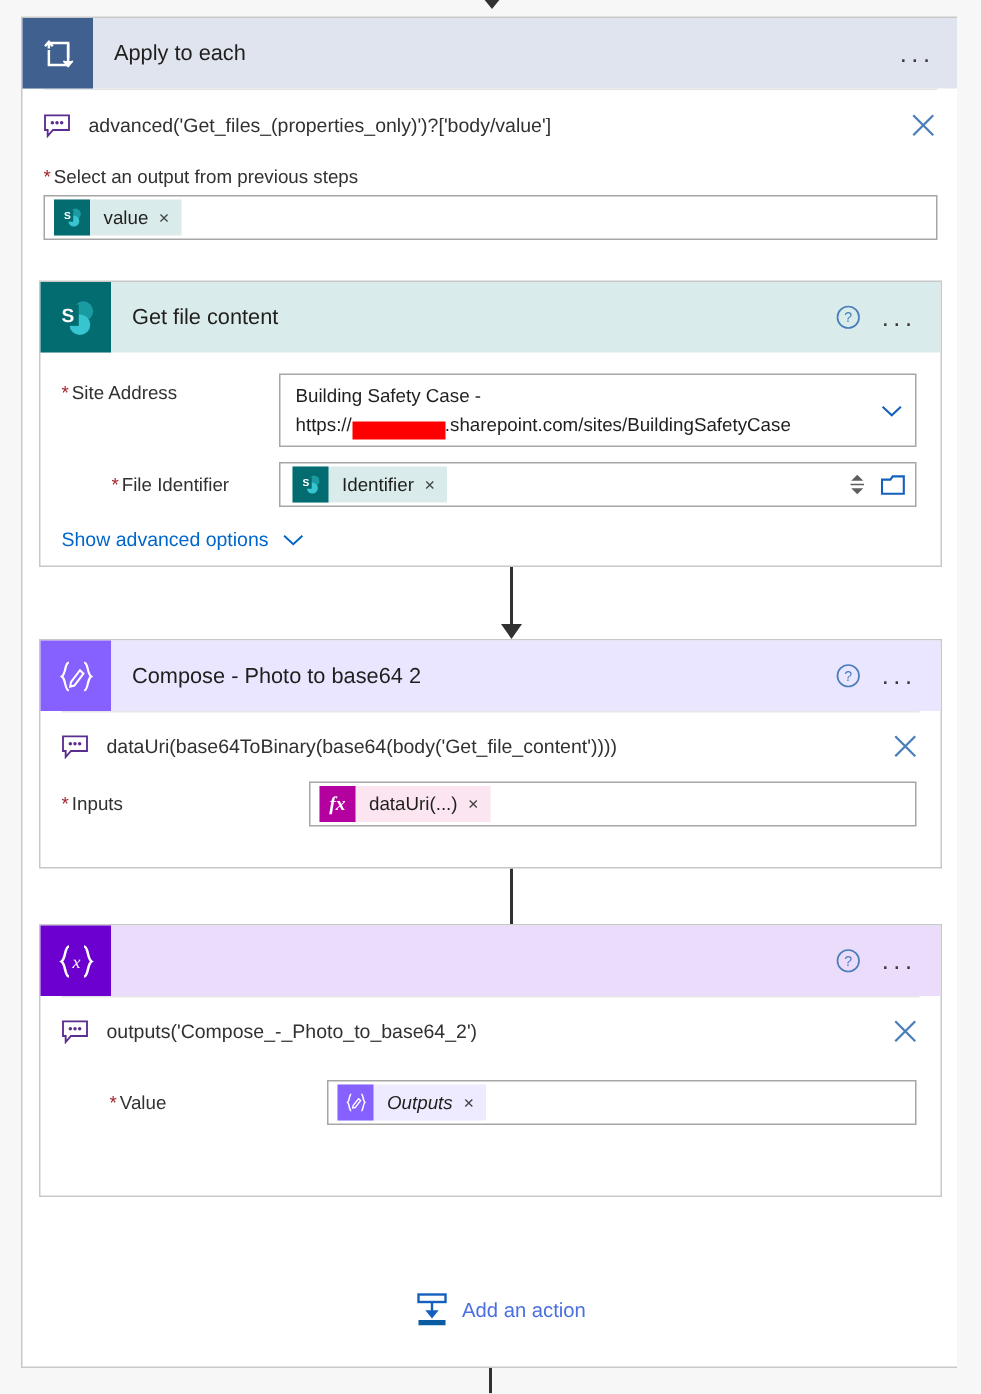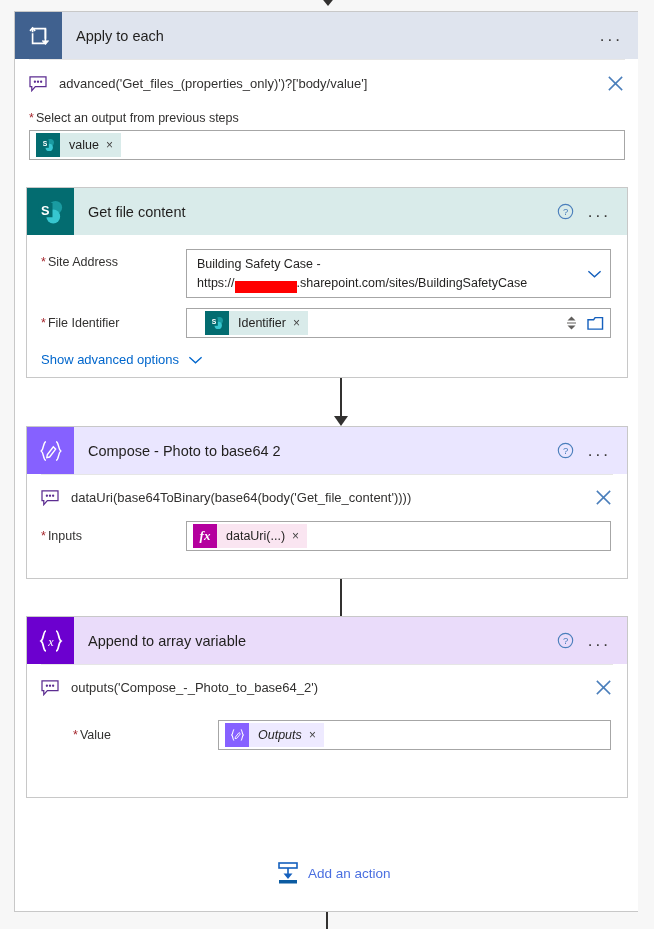--- a/index.html
+++ b/index.html
@@ -260,25 +260,25 @@
               <span style="display:inline-block;width:62px;height:12px;background:#ff0000;"></span>
               <span>.sharepoint.com/sites/BuildingSafetyCase</span>
             </div>
           </div>
           <svg class="chev" viewBox="0 0 16 10" style="flex:0 0 15px;">
             <path d="M1.5 2 L8 8 L14.5 2" fill="none" stroke="#1560bd" stroke-width="1.5"></path>
           </svg>
         </div>
       </div>
 
-      <div style="display:flex; padding:10px 16px 0 14px;">
+      <div style="display:flex; padding:10px 16px 0 14px;text-align:center;">
         <div class="field-label" style="width:145px; padding-top:8px;">
           <span class="req">*</span><span>File Identifier</span>
         </div>
-        <div class="inputbox" style="flex:1; height:30px; padding-left:18px;">
+        <div class="inputbox" style="flex:1; height:30px; padding-left:8px;">
           <div class="pill pill-sp">
             <span class="pill-ico sp-ico">
               <svg width="16" height="16" viewBox="0 0 20 20">
                 <circle cx="13" cy="7" r="4.4" fill="#1a9ba1"></circle>
                 <circle cx="11.5" cy="13" r="4.6" fill="#37c6d0"></circle>
                 <rect x="1.5" y="4" width="9.5" height="9.5" fill="#036c70"></rect>
                 <text x="6.2" y="11.6" font-size="8.5" font-weight="bold" fill="#ffffff" text-anchor="middle" font-family="Liberation Sans, sans-serif">S</text>
               </svg>
             </span>
             <span class="pill-txt">Identifier</span>
@@ -338,21 +338,21 @@
           <circle cx="10" cy="6.5" r="1.3" fill="#5c2d91"></circle>
           <circle cx="13.5" cy="6.5" r="1.3" fill="#5c2d91"></circle>
         </svg>
         <div class="expr-text">dataUri(base64ToBinary(base64(body('Get_file_content'))))</div>
         <svg class="close-x" viewBox="0 0 20 20">
           <line x1="3" y1="3" x2="17" y2="17" stroke="#4a7ebb" stroke-width="1.6"></line>
           <line x1="17" y1="3" x2="3" y2="17" stroke="#4a7ebb" stroke-width="1.6"></line>
         </svg>
       </div>
 
-      <div style="display:flex; padding:2px 16px 0 14px;">
+      <div style="display:flex; padding:2px 16px 0 14px;gap:20px;">
         <div class="field-label" style="width:145px; padding-top:8px;">
           <span class="req">*</span><span>Inputs</span>
         </div>
         <div class="inputbox" style="flex:1; height:30px; padding-left:6px;">
           <div class="pill pill-fx">
             <span class="pill-ico fx-ico">fx</span>
             <span class="pill-txt">dataUri(...)</span>
             <span class="pill-x">×</span>
           </div>
         </div>
@@ -366,21 +366,20 @@
 
     <div class="card card-var" style="left:11px; top:604px; width:602px; height:182px;">
       <div class="card-head">
         <div class="icon-box">
           <svg width="28" height="24" viewBox="0 0 28 24">
             <path d="M9 2 C6 2 7 10 4 12 C7 14 6 22 9 22" fill="none" stroke="#ffffff" stroke-width="1.7"></path>
             <path d="M19 2 C22 2 21 10 24 12 C21 14 22 22 19 22" fill="none" stroke="#ffffff" stroke-width="1.7"></path>
             <text x="14" y="16.5" font-size="12" fill="#ffffff" text-anchor="middle" font-style="italic" font-family="Liberation Serif, serif">x</text>
           </svg>
         </div>
-        <div class="title">Append to array variable</div>
         <div class="head-right">
           <svg class="help-icon" viewBox="0 0 18 18">
             <circle cx="9" cy="9" r="7.6" fill="none" stroke="#4a7ebb" stroke-width="1.2"></circle>
             <text x="9" y="12.5" font-size="10" fill="#4a7ebb" text-anchor="middle" font-family="Liberation Sans, sans-serif">?</text>
           </svg>
           <div class="ellipsis">...</div>
         </div>
       </div>
 
       <div class="divider"></div>

